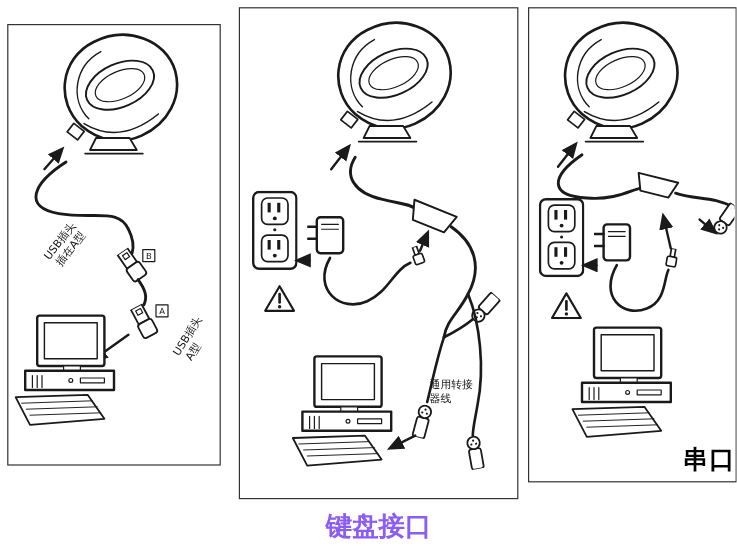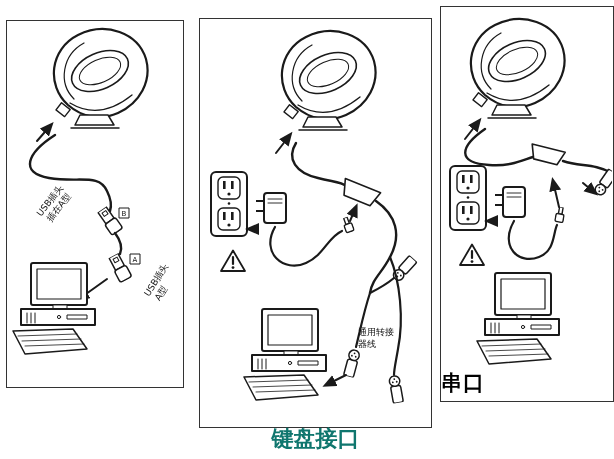--- a/index.html
+++ b/index.html
@@ -1,25 +1,25 @@
 <!DOCTYPE html>
 <html><head>
 <meta charset="utf-8">
 <style>
   html,body{margin:0;padding:0;background:#fff;}
   #page{position:relative;width:614px;height:459px;background:#fff;overflow:hidden;
         font-family:"DejaVu Sans","Liberation Sans",sans-serif;color:#111;}
   .panel{position:absolute;border:1.5px solid #333;background:#fff;box-sizing:border-box;}
   #panel-usb{left:6px;top:20px;width:178px;height:368px;}
-  #panel-keyboard{left:199px;top:6px;width:233px;height:410px;margin-top:12px;}
+  #panel-keyboard{left:199px;top:6px;width:233px;height:410px;}
   #panel-serial{left:440px;top:6px;width:174px;height:396px;}
   .panel-label{position:absolute;font-weight:bold;font-size:21px;letter-spacing:1px;color:#000;}
   #label-usb{left:14px;bottom:6px;}
-  #label-keyboard{left:199px;top:424px;width:233px;text-align:center;font-weight:bold;font-size:22px;position:absolute;color:#0f766e;}
-  #label-serial{left:0;right:0;bottom:4px;text-align:left;}
+  #label-keyboard{left:199px;top:424px;width:233px;text-align:center;font-weight:bold;font-size:22px;position:absolute;color:#8b5cf6;}
+  #label-serial{left:0;right:0;bottom:4px;text-align:right;}
   svg{display:block;}
   .ln{stroke:#1a1a1a;fill:none;stroke-linecap:round;stroke-linejoin:round;}
   .fw{stroke:#1a1a1a;fill:#fff;stroke-linejoin:round;}
   .note{font-size:9px;fill:#111;}
   .letter{font-size:7px;fill:#111;}
 </style>
 </head>
 <body>
 
 <svg width="0" height="0" style="position:absolute" aria-hidden="true">

